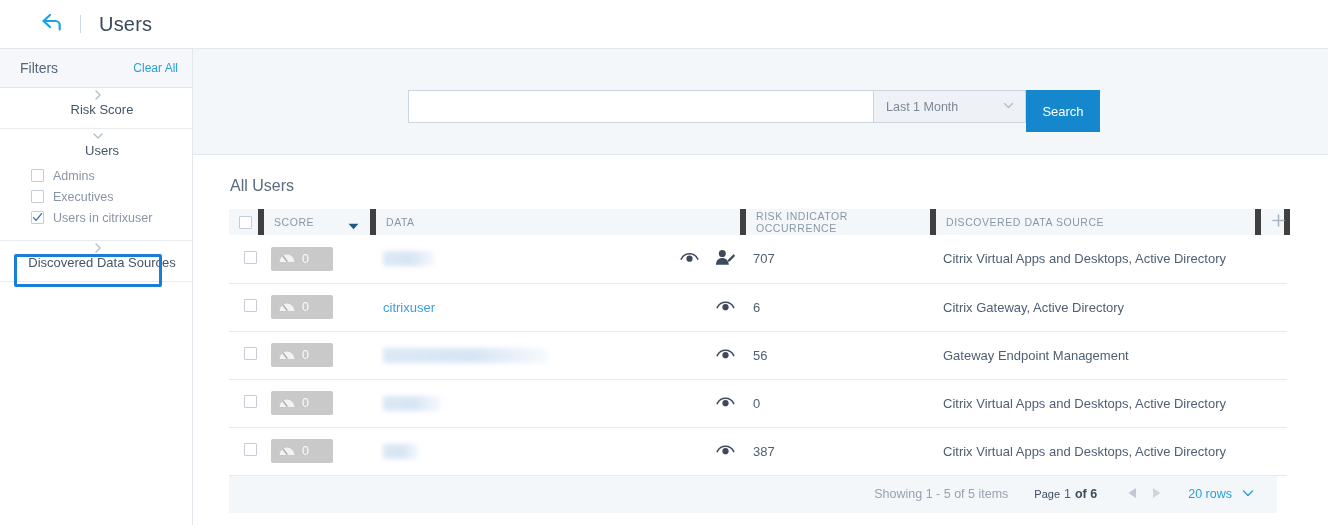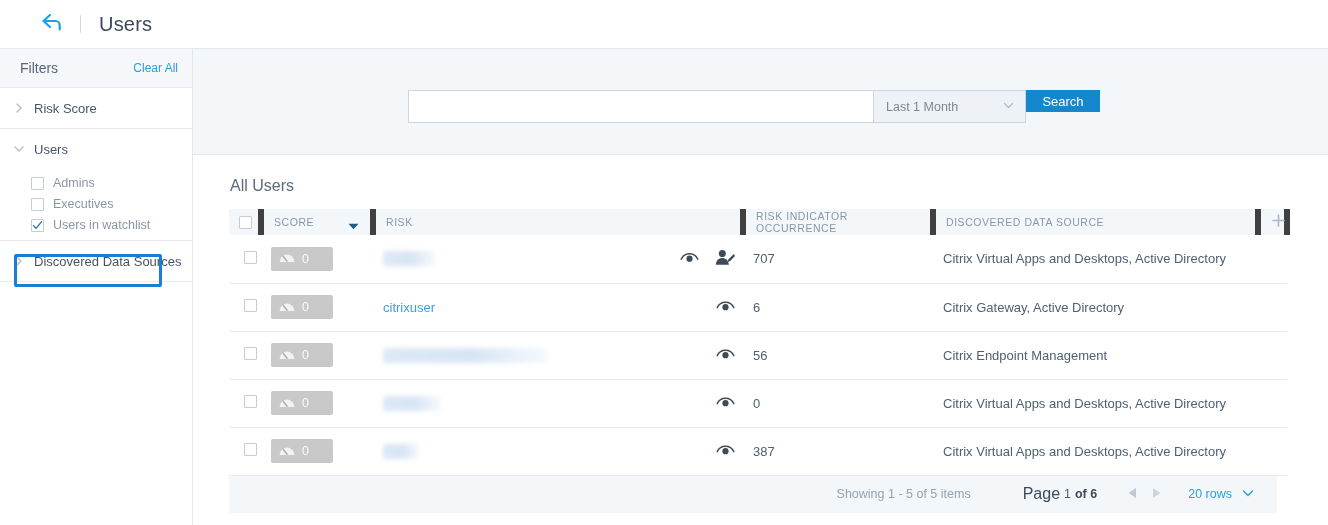--- a/index.html
+++ b/index.html
@@ -31,28 +31,28 @@
   .sidebar { width: 225px; background: #fff; border-right: 1px solid #e3e8ef; position: relative; }
   .filters-head {
     height: 39px; background: #f5f7fa; border-bottom: 1px solid #e3e8ef;
     display: flex; align-items: center; justify-content: space-between;
     padding: 0 14px 0 20px;
   }
   .filters-title { font-size: 14px; color: #566779; }
   .clear-all { font-size: 12px; color: #2a9fd8; cursor: pointer; }
   .filter-group { border-bottom: 1px solid #e8ecf1; }
   .filter-group-head {
-    height: 40px; display: flex; align-items: center; padding-left: 12px; cursor: pointer;
+    height: 40px; display: flex; align-items: center; padding-left: 12px; cursor: pointer; flex-direction: column;
   }
   .chev { width: 14px; height: 14px; margin-right: 8px; flex: none; position: relative; }
   .chev svg { display: block; }
   .filter-group-label { font-size: 13px; color: #455569; }
   .filter-items { padding: 0 0 8px 0; }
   .filter-item {
-    display: flex; align-items: flex-end; height: 21px; padding-left: 31px; cursor: pointer;
+    display: flex; align-items: flex-start; height: 21px; padding-left: 31px; cursor: pointer;
   }
   .cbox {
     width: 13px; height: 13px; border: 1px solid #c3ccd8; background: #fff;
     margin-right: 9px; flex: none; position: relative; border-radius: 1px;
   }
   .cbox.checked svg { position: absolute; left: 0px; top: 0px; }
   .filter-item-label { font-size: 12.5px; color: #8a95a3; }
   .highlight-box {
     position: absolute; left: 14px; top: 205px; width: 148px; height: 33px;
     border: 3px solid #1a7fd4; border-radius: 2px; pointer-events: none;
@@ -69,21 +69,21 @@
     width: 465px; height: 33px; border: 1px solid #ccd5df; border-right: none;
     background: #fff; font-size: 13px; color: #333; padding: 0 9px; outline: none;
     font-family: "Liberation Sans", sans-serif;
   }
   .range-select {
     width: 153px; height: 33px; border: 1px solid #ccd5df; background: #eef2f6;
     display: flex; align-items: center; justify-content: space-between;
     padding: 0 10px 0 12px; font-size: 12.5px; color: #7b8796; cursor: pointer;
   }
   .search-btn {
-    width: 74px; height: 22px; background: #1487cd; color: #fff;
+    width: 74px; height: 42px; background: #1487cd; color: #fff;
     font-size: 13px; display: flex; align-items: center; justify-content: center;
     cursor: pointer; border: none;
   }
 
   
   .table-area { padding: 0 38px 0 36px; }
   .all-users { font-size: 16px; color: #5b6b7d; margin: 22px 0 14px 1px; }
   table.users { width: 1048px; border-collapse: collapse; table-layout: fixed; }
   table.users thead th {
     background: #f4f7fa; height: 26px; font-size: 10.5px; font-weight: normal;
@@ -129,22 +129,22 @@
     display: flex; align-items: center; gap: 16px;
   }
   .ic { cursor: pointer; }
 
   
   .table-footer {
     width: 1048px; height: 37px; background: #f4f7fa;
     display: flex; align-items: center; justify-content: flex-end;
     padding-right: 22px; gap: 0;
   }
-  .showing { font-size: 12.5px; color: #97a2b0; margin-right: 12px; }
-  .page-lbl { font-size: 16px; color: #3c4b5c; margin-right: 4px; margin-left: 40px; }
+  .showing { font-size: 12.5px; color: #97a2b0; margin-right: 26px; }
+  .page-lbl { font-size: 11px; color: #3c4b5c; margin-right: 4px; }
   .page-num { font-size: 12.5px; color: #4f5f70; }
   .page-of { font-size: 12.5px; color: #3c4b5c; font-weight: bold; }
   .pg-arrows { display: flex; gap: 13px; margin: 0 26px 0 30px; }
   .rows-sel { display: flex; align-items: center; gap: 9px; color: #2a9fd8; font-size: 12.5px; cursor: pointer; }
 </style>
 </head>
 <body>
 
 <div class="app">
 
@@ -200,21 +200,21 @@
             <span class="cbox"></span>
             <span class="filter-item-label">Executives</span>
           </div>
 
           <div class="filter-item">
             <span class="cbox checked">
               <svg width="11" height="11" viewBox="0 0 11 11">
                 <path d="M1.5 5.6 L4 8.4 L9.6 1.6" fill="none" stroke="#2a6fb5" stroke-width="1.3" stroke-linecap="round" stroke-linejoin="round"></path>
               </svg>
             </span>
-            <span class="filter-item-label">Users in watchlist</span>
+            <span class="filter-item-label">Users in citrixuser</span>
           </div>
         </div>
       </div>
 
       <div class="filter-group">
         <div class="filter-group-head">
           <span class="chev">
             <svg width="14" height="14" viewBox="0 0 14 14">
               <path d="M5 3 L9 7 L5 11" fill="none" stroke="#b5bfcb" stroke-width="1.4" stroke-linecap="round" stroke-linejoin="round"></path>
             </svg>
@@ -254,21 +254,21 @@
               </th>
               <th class="c-score">
                 <span>SCORE</span>
                 <span class="sort-caret">
                   <svg width="11" height="7" viewBox="0 0 11 7">
                     <path d="M0.5 0.8 L10.5 0.8 L5.5 6.2 Z" fill="#1c5b86"></path>
                   </svg>
                 </span>
               </th>
               <th class="c-user">
-                <span>RISK</span>
+                <span>DATA</span>
               </th>
               <th class="c-risk">
                 <span>RISK INDICATOR OCCURRENCE</span>
               </th>
               <th class="c-src">
                 <span>DISCOVERED DATA SOURCE</span>
               </th>
               <th class="c-plus">
                 <span class="plus-cell">
                   <svg width="15" height="15" viewBox="0 0 15 15">
@@ -369,21 +369,21 @@
                 <div class="row-icons">
                   <span class="ic">
                     <svg width="19" height="13" viewBox="0 0 19 13">
                       <path d="M1.2 8.6 C4.6 1.6 14.4 1.6 17.8 8.6" fill="none" stroke="#3c4a5c" stroke-width="1.5" stroke-linecap="round"></path>
                       <circle cx="9.5" cy="8.2" r="3.1" fill="#3c4a5c"></circle>
                     </svg>
                   </span>
                 </div>
               </td>
               <td>56</td>
-              <td>Citrix Endpoint Management</td>
+              <td>Gateway Endpoint Management</td>
               <td></td>
             </tr>
 
             <tr>
               <td class="c-check">
                 <span class="row-check"></span>
               </td>
               <td>
                 <div class="score-badge">
                   <span>

